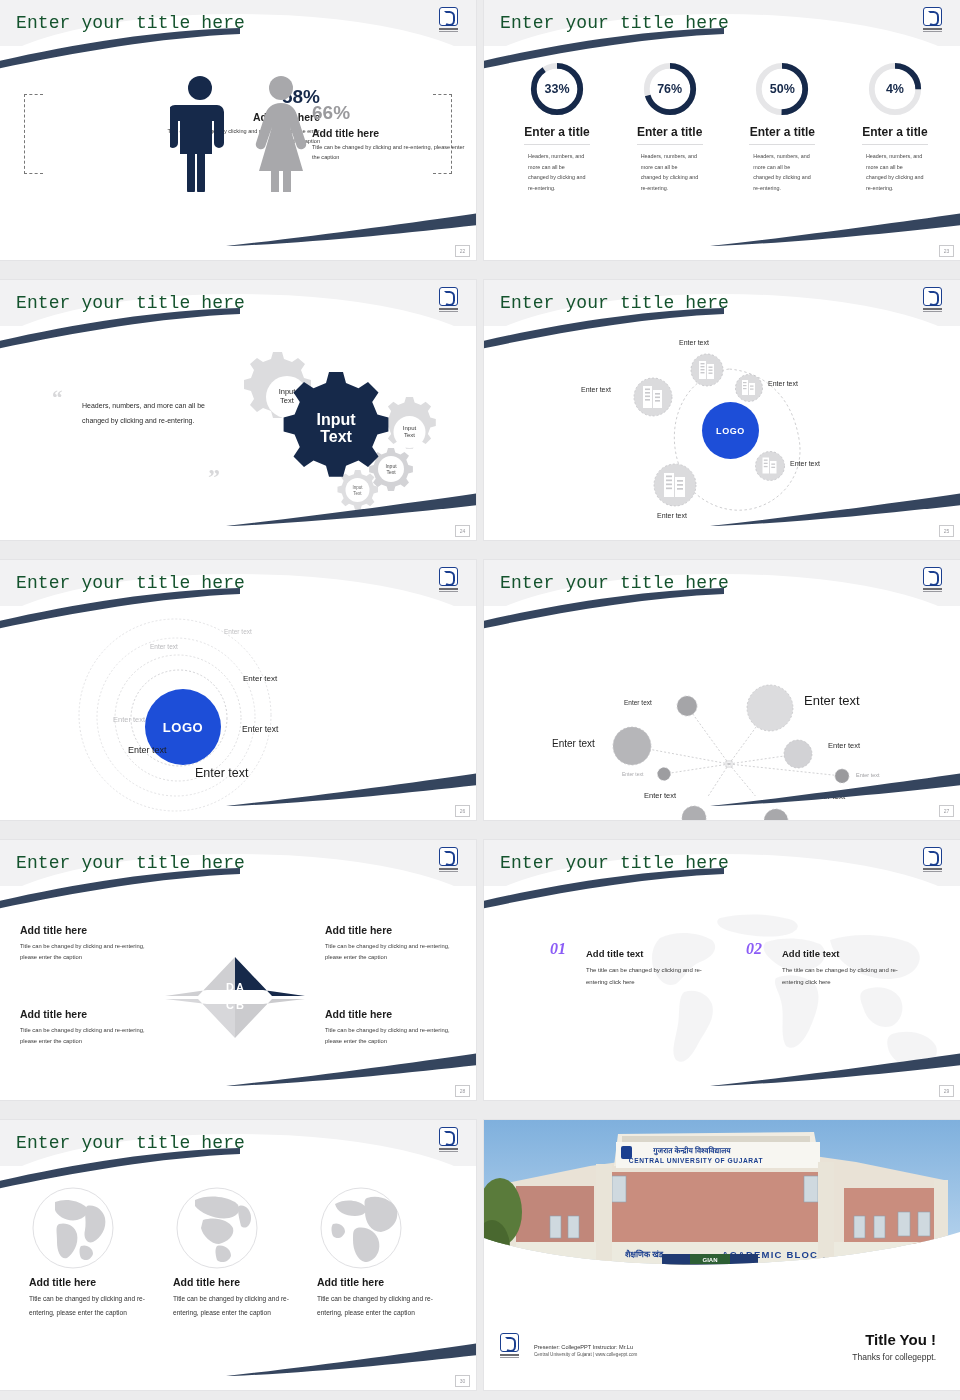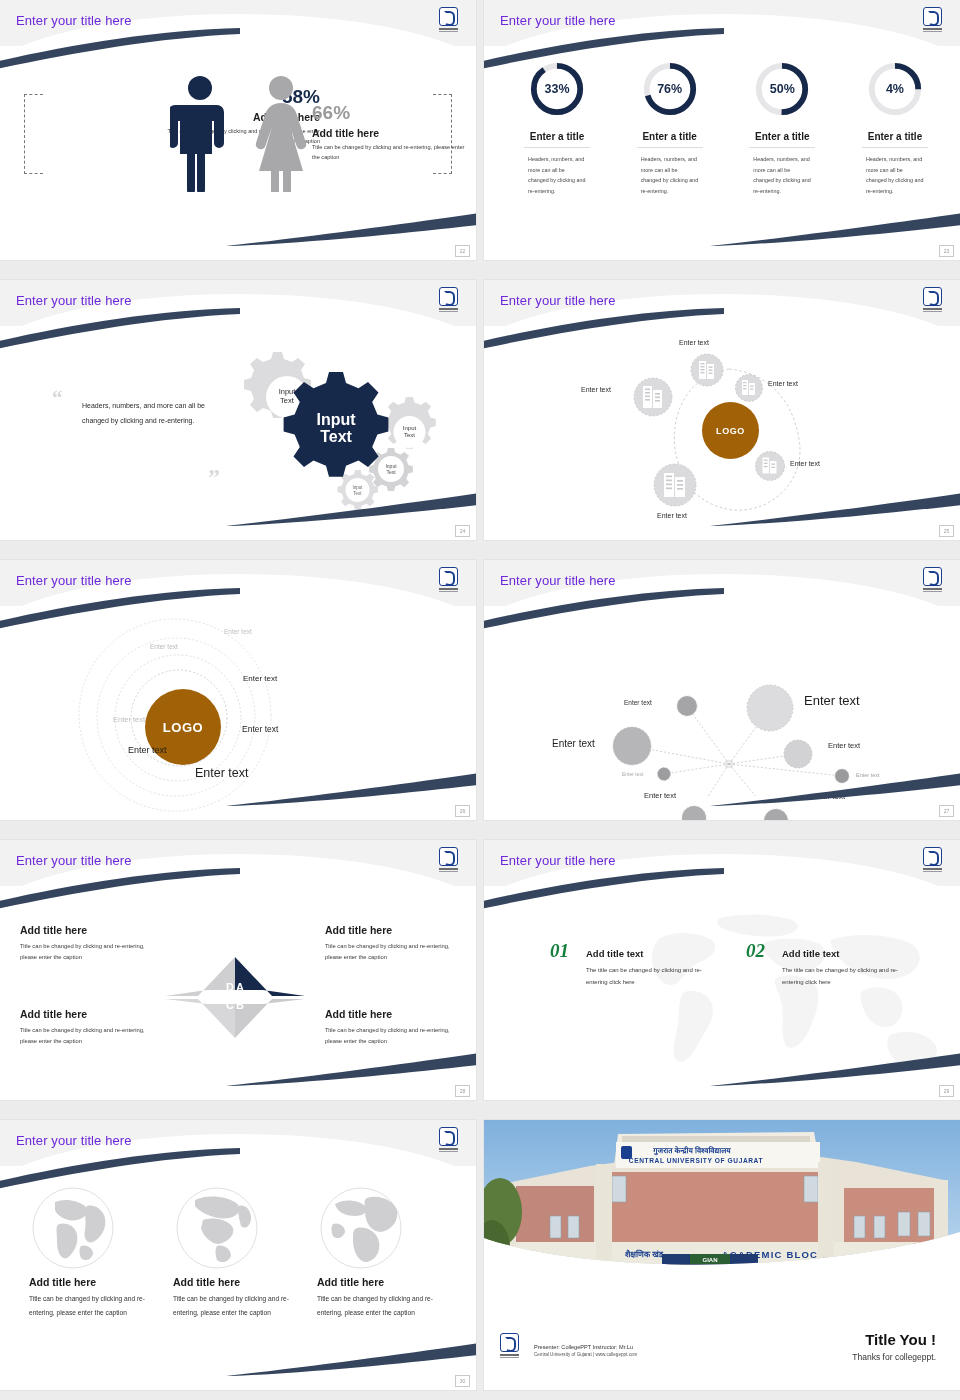--- a/index.html
+++ b/index.html
@@ -3,57 +3,57 @@
 <meta charset="utf-8">
 <style>
   html,body{margin:0;padding:0;background:#ececed;}
   body{width:960px;height:1400px;font-family:"Liberation Sans",sans-serif;overflow:hidden;}
   .grid{display:grid;grid-template-columns:476px 476px;grid-template-rows:260px 260px 260px 260px 270px;
         column-gap:8px;row-gap:20px;padding:0 0 0 0;}
   .slide{position:relative;background:#fff;overflow:hidden;box-shadow:0 0 0 1px #e4e4e6;}
   
   .hdr{position:absolute;left:0;top:0;width:100%;height:46px;background:#f2f2f3;overflow:hidden;}
   .hdr .curve{position:absolute;left:-4%;top:14px;width:108%;height:70px;background:#fff;border-radius:50%/100% 100% 0 0;}
-  .title{position:absolute;left:16px;top:13px;font-size:13px;color:#6d28d9;letter-spacing:.1px;z-index:4;}
+  .title{position:absolute;left:16px;top:13px;font-size:18px;color:#14532d;letter-spacing:.1px;z-index:4;font-family:Liberation Mono, monospace;}
   .swoosh-tl{position:absolute;left:-30px;top:28px;width:270px;height:46px;z-index:3;}
   .swoosh-br{position:absolute;right:-10px;bottom:14px;width:260px;height:34px;z-index:3;}
   
   .logo{position:absolute;right:16px;top:7px;width:21px;height:25px;z-index:6;}
   .logo .mark{width:17px;height:17px;border:1.6px solid #1b3f8f;border-radius:3px;position:relative;background:#fff;}
   .logo .mark:after{content:"";position:absolute;left:4px;top:2.5px;width:7px;height:11px;
         border:2px solid #1b3f8f;border-radius:0 6px 6px 6px;border-left-color:transparent;}
   .logo .ul{width:19px;height:1.5px;background:#6b6b70;margin-top:2px;}
   .logo .ul2{width:19px;height:1px;background:#9a9aa0;margin-top:1px;}
   
   .snum{position:absolute;right:6px;bottom:3px;width:13px;height:10px;border:1px solid #c9c9cc;color:#9a9aa0;
         font-size:5px;display:flex;align-items:center;justify-content:center;z-index:7;background:#fff;}
   .body{position:absolute;left:0;top:46px;right:0;bottom:0;}
   .pct{font-size:19px;font-weight:bold;}
   .pct.navy{color:#16294a;} .pct.grey{color:#9a9a9d;}
   .addt{font-size:10.5px;font-weight:bold;color:#1d1d1d;margin-top:3px;}
   .capt{font-size:5.6px;color:#3a3a3a;line-height:1.75;margin-top:4px;}
   
   .donutrow{position:absolute;left:26px;top:14px;right:18px;display:flex;justify-content:space-between;}
   .dcol{width:94px;text-align:center;}
-  .dlabel{font-size:10px;font-weight:bold;color:#1b1b1b;margin-top:13px;}
+  .dlabel{font-size:12px;font-weight:bold;color:#1b1b1b;margin-top:7px;}
   .dline{width:66px;height:1px;background:#dcdcde;margin:5px auto 6px;}
   .dtext{font-size:5.4px;color:#4a4a4a;line-height:1.95;width:58px;margin:0 auto;text-align:left;}
   .dnum{position:absolute;left:0;right:0;top:50%;transform:translateY(-50%);font-size:12.5px;font-weight:bold;color:#16294a;}
   
   .quote{font-size:21px;color:#d8d8da;font-family:"Liberation Serif",serif;font-weight:bold;position:absolute;}
   .gq{font-size:7px;color:#2b2b2b;line-height:2.15;}
   
   .etext{font-size:7px;color:#2b2b2b;}
-  .logocircle{background:#a16207;border-radius:50%;color:#fff;display:flex;align-items:center;justify-content:center;
+  .logocircle{background:#1d4ed8;border-radius:50%;color:#fff;display:flex;align-items:center;justify-content:center;
         font-weight:bold;letter-spacing:.6px;}
   
   .s7t{font-size:10.5px;font-weight:bold;color:#1d1d1d;}
   .s7c{font-size:5.8px;color:#3a3a3a;line-height:1.85;margin-top:5px;}
   
-  .bignum{font-size:19px;font-weight:bold;font-style:italic;color:#15803d;font-family:"Liberation Serif",serif;}
+  .bignum{font-size:16px;font-weight:bold;font-style:italic;color:#8b5cf6;font-family:"Liberation Serif",serif;}
   .s8t{font-size:9.5px;font-weight:bold;color:#1d1d1d;}
   .s8c{font-size:6px;color:#3a3a3a;line-height:2;margin-top:5px;}
   
   .gcol{width:130px;}
   .gt{font-size:10.5px;font-weight:bold;color:#1a1a1a;}
   .gc{font-size:6.6px;color:#333;line-height:2.05;margin-top:4px;}
   
   .photo{position:absolute;left:0;top:0;width:100%;height:190px;overflow:hidden;}
   .thanks{position:absolute;right:24px;bottom:28px;text-align:right;}
   .thanks .t1{font-size:15px;font-weight:bold;color:#111;}

